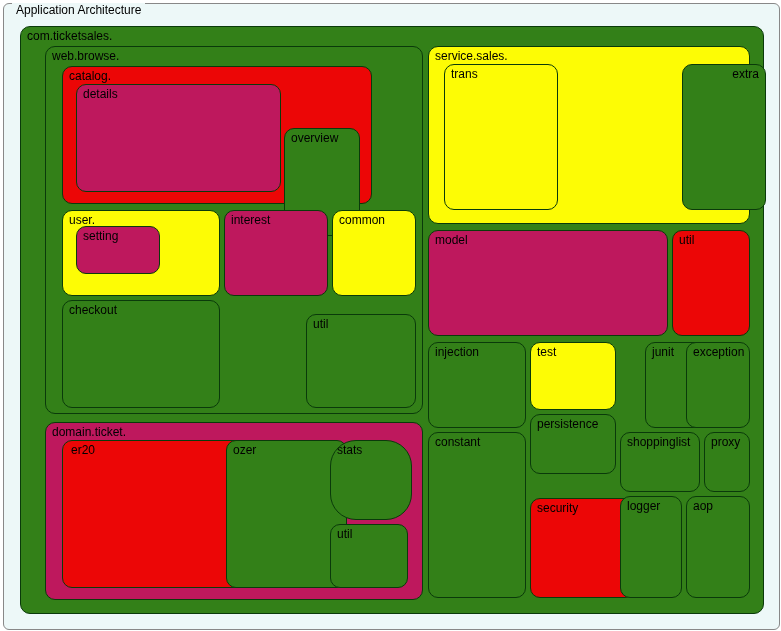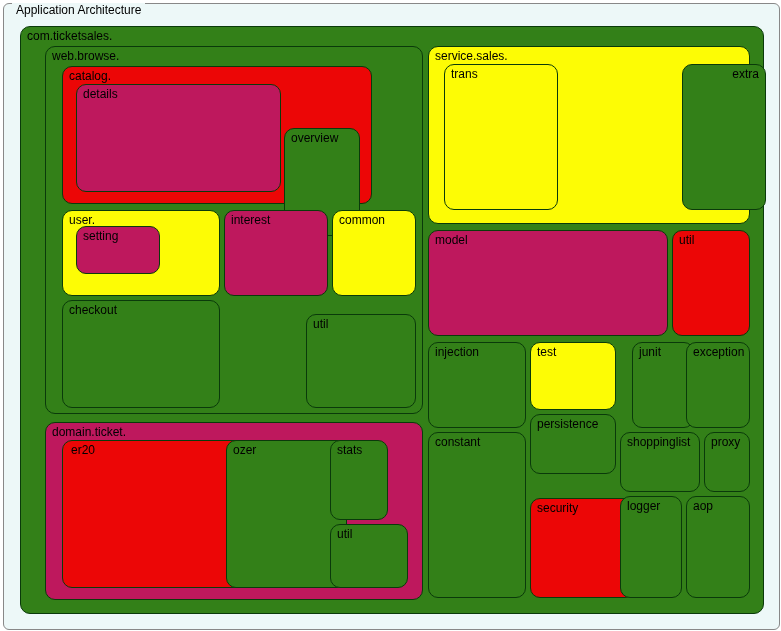--- a/index.html
+++ b/index.html
@@ -99,21 +99,21 @@
 
     <div class="cell c-orange" style="left:25px;top:396px;width:378px;height:178px;">
       <span class="label">domain.ticket.</span>
     </div>
     <div class="cell c-red" style="left:42px;top:414px;width:183px;height:148px;padding-left:8px;">
       <span class="label">er20</span>
     </div>
     <div class="cell c-green" style="left:206px;top:414px;width:121px;height:148px;">
       <span class="label">ozer</span>
     </div>
-    <div class="cell c-green" style="left:310px;top:414px;width:58px;height:80px;">
+    <div class="cell c-green" style="left:310px;top:414px;width:82px;height:80px;border-radius:26px;">
       <span class="label">stats</span>
     </div>
     <div class="cell c-green" style="left:310px;top:498px;width:78px;height:64px;">
       <span class="label">util</span>
     </div>
 
     <div class="cell c-yellow" style="left:408px;top:20px;width:322px;height:178px;">
       <span class="label">service.sales.</span>
     </div>
     <div class="cell c-yellow" style="left:424px;top:38px;width:114px;height:146px;">
@@ -132,21 +132,21 @@
 
     <div class="cell c-green" style="left:408px;top:316px;width:98px;height:86px;">
       <span class="label">injection</span>
     </div>
     <div class="cell c-yellow" style="left:510px;top:316px;width:86px;height:68px;">
       <span class="label">test</span>
     </div>
     <div class="cell c-green" style="left:510px;top:388px;width:86px;height:60px;">
       <span class="label">persistence</span>
     </div>
-    <div class="cell c-green" style="left:612px;top:316px;width:62px;height:86px;">
+    <div class="cell c-green" style="left:625px;top:316px;width:62px;height:86px;">
       <span class="label">junit</span>
     </div>
     <div class="cell c-green" style="left:666px;top:316px;width:64px;height:86px;">
       <span class="label">exception</span>
     </div>
     <div class="cell c-green" style="left:600px;top:406px;width:80px;height:60px;">
       <span class="label">shoppinglist</span>
     </div>
     <div class="cell c-green" style="left:408px;top:406px;width:98px;height:166px;">
       <span class="label">constant</span>

